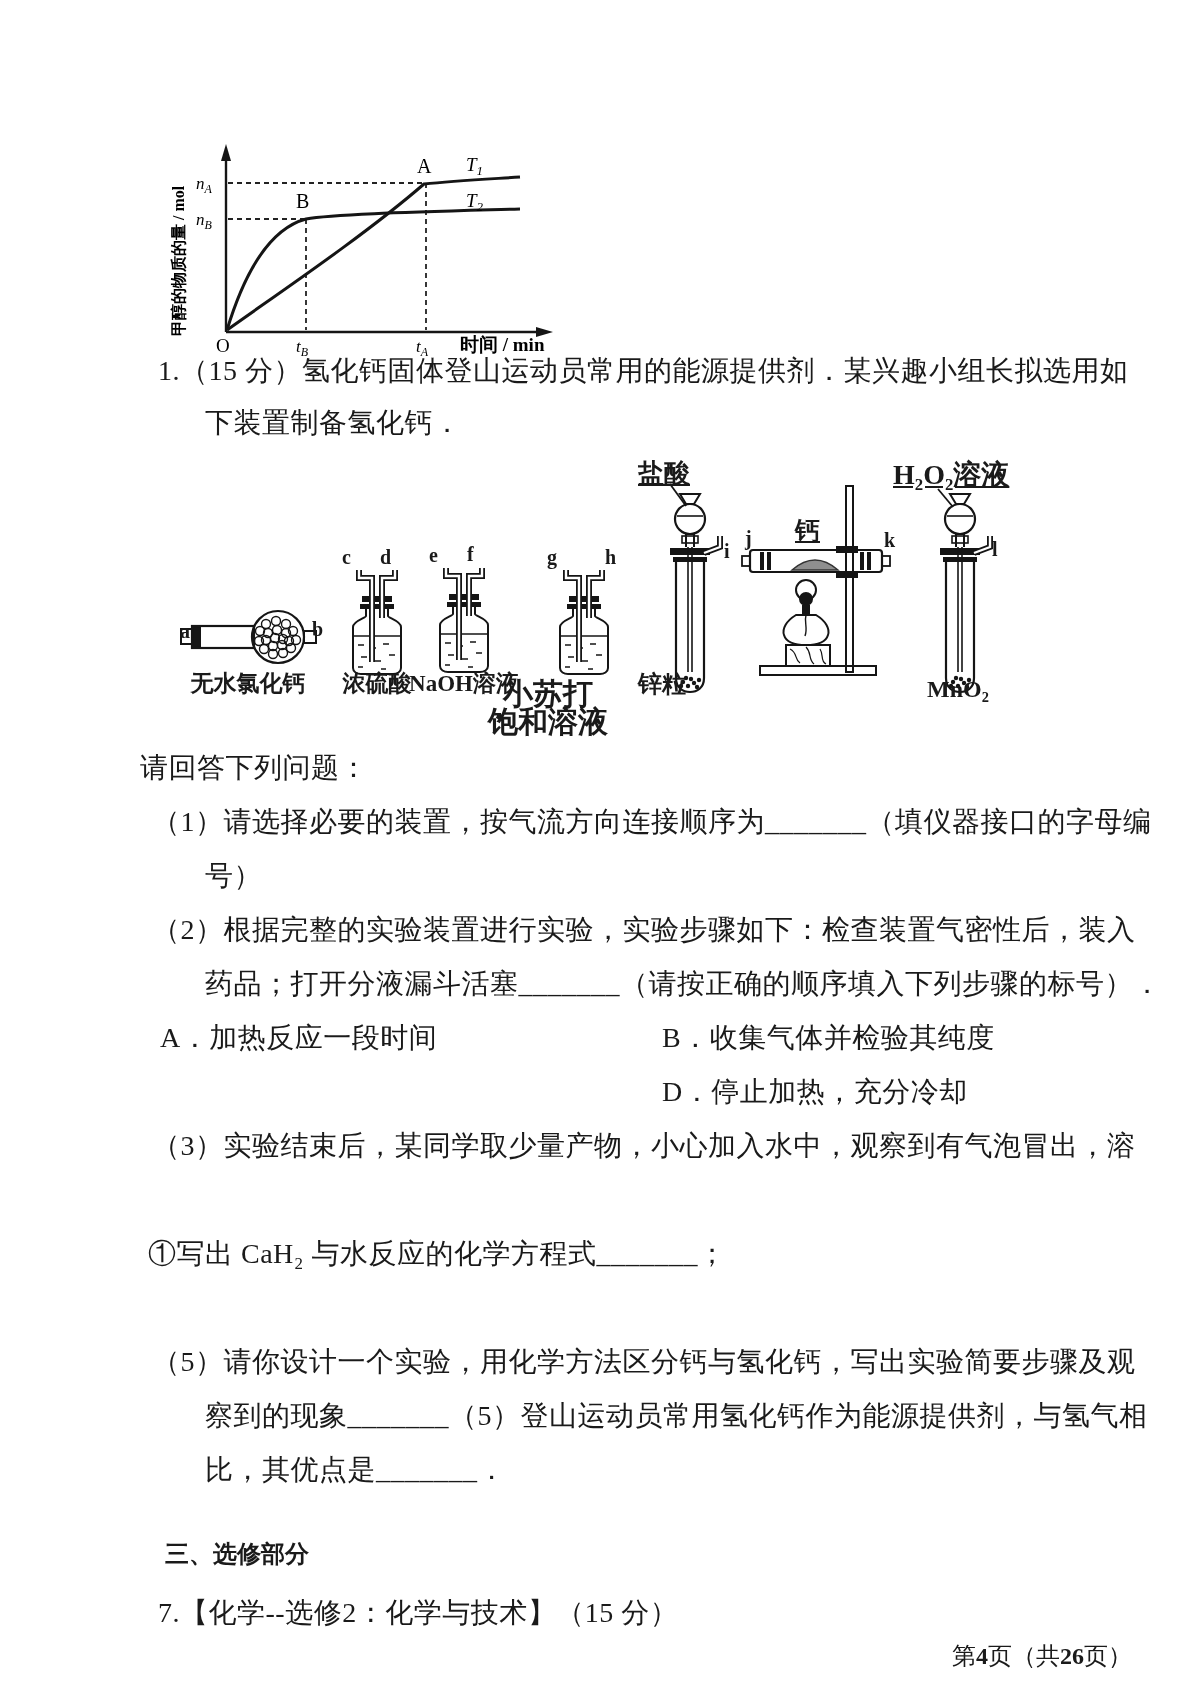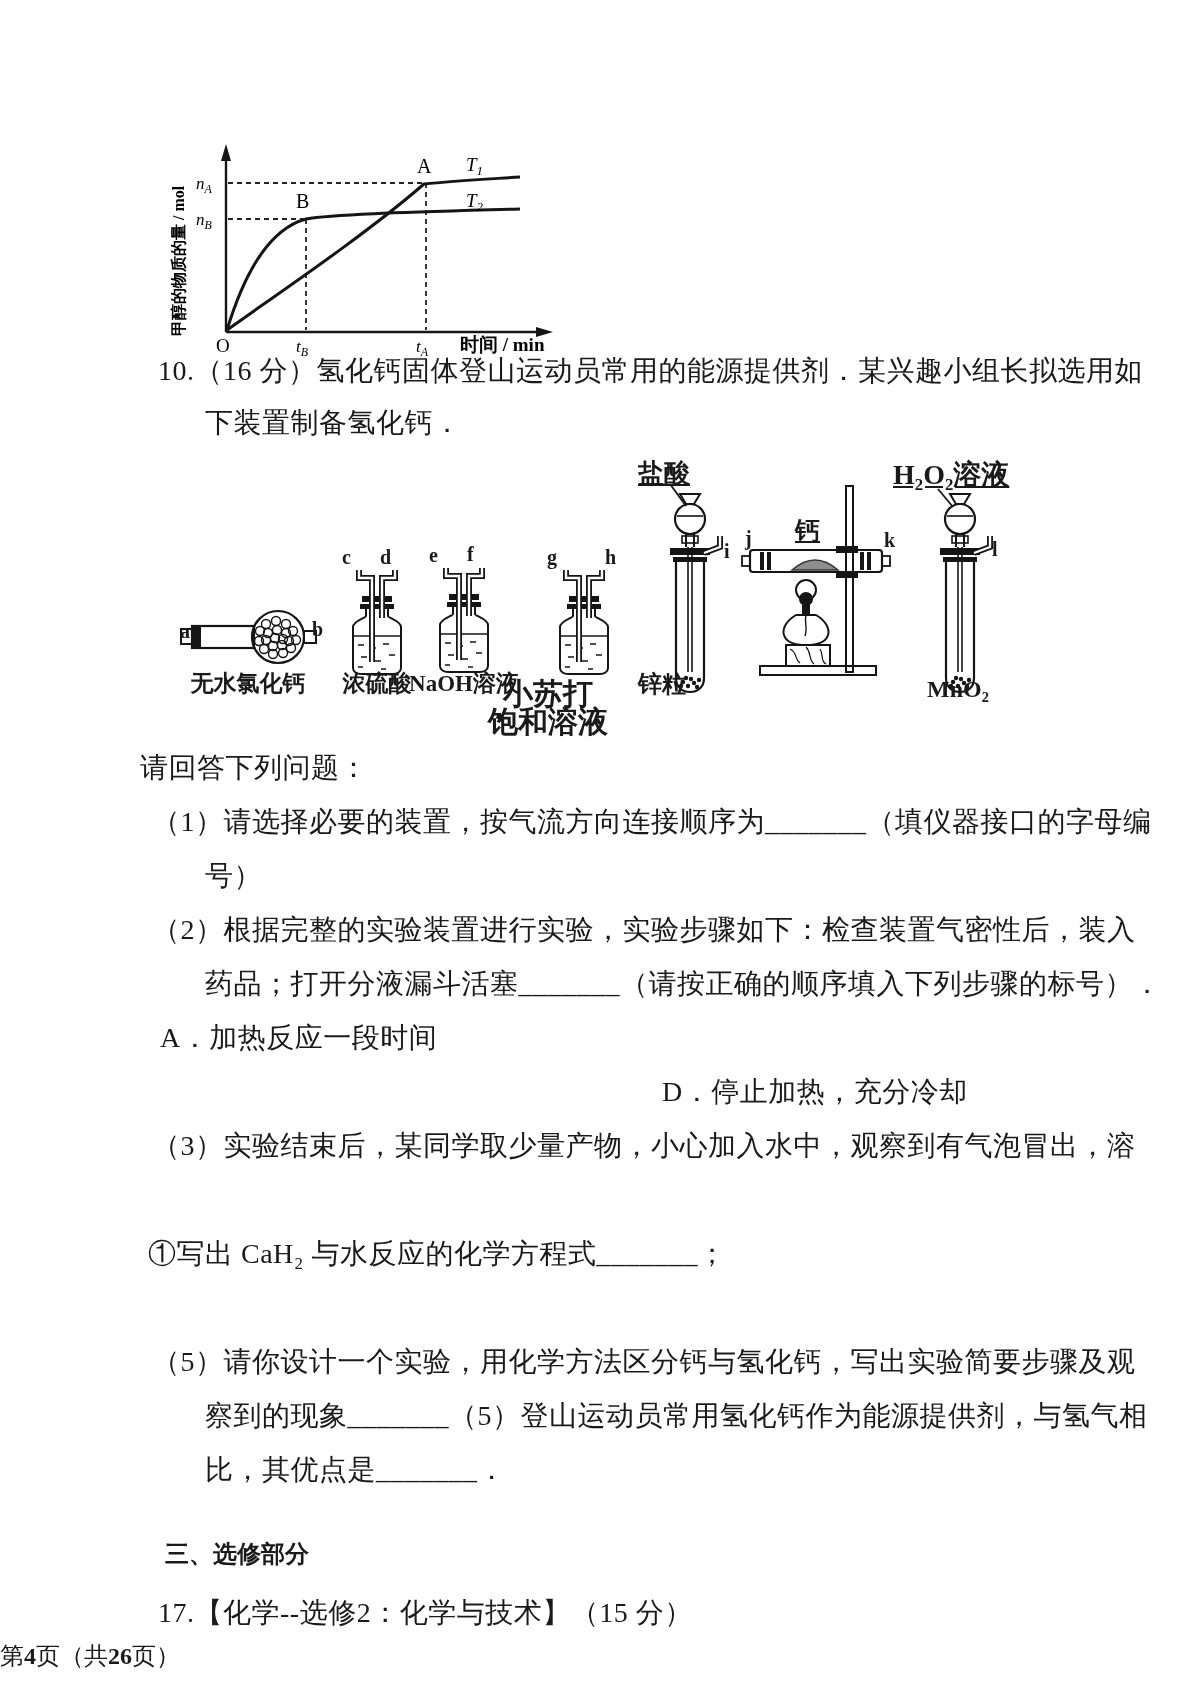--- a/index.html
+++ b/index.html
@@ -5,21 +5,21 @@
   html,body{margin:0;padding:0;background:#e8e8e8;}
   .page{position:relative;width:1200px;height:1698px;background:#ffffff;overflow:hidden;
         font-family:"Liberation Serif","DejaVu Serif",serif;color:#1a1a1a;}
   .tline{position:absolute;font-size:28px;white-space:nowrap;letter-spacing:0.5px;}
   .port{position:absolute;font-size:20px;font-weight:bold;white-space:nowrap;}
   .cap{position:absolute;font-size:23px;font-weight:bold;white-space:nowrap;transform:translateX(-50%);}
   .cap-lg{font-size:30px;}
   .reagent{position:absolute;font-size:26px;font-weight:bold;white-space:nowrap;text-decoration:underline;}
   .heading{position:absolute;font-size:24px;font-weight:bold;white-space:nowrap;
            font-family:"Liberation Sans","DejaVu Sans",sans-serif;}
-  .footer{position:absolute;left:0;width:1120px;text-align:left;font-size:24px;white-space:nowrap;}
+  .footer{position:absolute;left:12px;width:1120px;text-align:right;font-size:24px;white-space:nowrap;}
   .footer b{font-size:24px;}
   svg{position:absolute;overflow:visible;}
   .ink{stroke:#151515;fill:none;}
 </style>
 </head>
 <body>
 
 <div class="page">
 
   <svg style="left:168px;top:124px;" width="400" height="230" viewBox="0 0 400 230">
@@ -45,21 +45,21 @@
     <text x="249" y="49" font-size="20">A</text>
     <text x="298" y="47" font-size="19" font-style="italic"><tspan>T</tspan><tspan dy="4" font-size="13">1</tspan></text>
     <text x="298" y="83" font-size="19" font-style="italic"><tspan>T</tspan><tspan dy="4" font-size="13">2</tspan></text>
     <text x="48" y="228" font-size="19">O</text>
     <text x="128" y="228" font-size="17" font-style="italic"><tspan>t</tspan><tspan dy="4" font-size="12">B</tspan></text>
     <text x="248" y="228" font-size="17" font-style="italic"><tspan>t</tspan><tspan dy="4" font-size="12">A</tspan></text>
     <text x="292" y="227" font-size="19" font-weight="bold">时间 / min</text>
     <text transform="translate(16,212) rotate(-90)" font-size="16" font-weight="bold">甲醇的物质的量 / mol</text>
   </svg>
 
-  <div class="tline" style="left:158px;top:352px;">10.（16 分）氢化钙固体登山运动员常用的能源提供剂．某兴趣小组长拟选用如</div>
+  <div class="tline" style="left:158px;top:352px;">1.（15 分）氢化钙固体登山运动员常用的能源提供剂．某兴趣小组长拟选用如</div>
   <div class="tline" style="left:205px;top:404px;">下装置制备氢化钙．</div>
 
   <svg style="left:178px;top:600px;" width="140" height="74" viewBox="0 0 140 74">
     <rect class="ink" x="3" y="29" width="11" height="15" stroke-width="2"></rect>
     <rect x="14" y="25" width="9" height="23" fill="#151515"></rect>
     <rect class="ink" x="14" y="26" width="62" height="22" stroke-width="2.2"></rect>
     <circle class="ink" cx="100" cy="37" r="26" stroke-width="2.2" fill="#ffffff"></circle>
     <g class="ink" stroke-width="1.4">
       <circle cx="88" cy="24" r="4.5"></circle>
         <circle cx="98" cy="21" r="4.5"></circle>
@@ -247,25 +247,26 @@
   <div class="cap cap-lg" style="left:548px;top:702px;">饱和溶液</div>
   <div class="cap" style="left:662px;top:668px;font-size:24px;">锌粒</div>
   <div class="cap" style="left:958px;top:676px;font-size:24px;">MnO₂</div>
 
   <div class="tline" style="left:140px;top:749px;">请回答下列问题：</div>
   <div class="tline" style="left:152px;top:803px;">（1）请选择必要的装置，按气流方向连接顺序为_______（填仪器接口的字母编</div>
   <div class="tline" style="left:205px;top:857px;">号）</div>
   <div class="tline" style="left:152px;top:911px;">（2）根据完整的实验装置进行实验，实验步骤如下：检查装置气密性后，装入</div>
   <div class="tline" style="left:205px;top:965px;">药品；打开分液漏斗活塞_______（请按正确的顺序填入下列步骤的标号）．</div>
   <div class="tline" style="left:160px;top:1019px;">A．加热反应一段时间</div>
+  <div class="tline" style="left:662px;top:1019px;">B．收集气体并检验其纯度</div>
   <div class="tline" style="left:662px;top:1073px;">D．停止加热，充分冷却</div>
   <div class="tline" style="left:152px;top:1127px;">（3）实验结束后，某同学取少量产物，小心加入水中，观察到有气泡冒出，溶</div>
   <div class="tline" style="left:148px;top:1235px;">①写出 CaH₂ 与水反应的化学方程式_______；</div>
   <div class="tline" style="left:152px;top:1343px;">（5）请你设计一个实验，用化学方法区分钙与氢化钙，写出实验简要步骤及观</div>
   <div class="tline" style="left:205px;top:1397px;">察到的现象_______（5）登山运动员常用氢化钙作为能源提供剂，与氢气相</div>
   <div class="tline" style="left:205px;top:1451px;">比，其优点是_______．</div>
 
   <div class="heading" style="left:165px;top:1538px;">三、选修部分</div>
-  <div class="tline" style="left:158px;top:1594px;">17.【化学--选修2：化学与技术】（15 分）</div>
+  <div class="tline" style="left:158px;top:1594px;">7.【化学--选修2：化学与技术】（15 分）</div>
 
   <div class="footer" style="top:1640px;"><span>第</span><b>4</b><span>页（共</span><b>26</b><span>页）</span></div>
 
 </div>
 
 </body></html>

